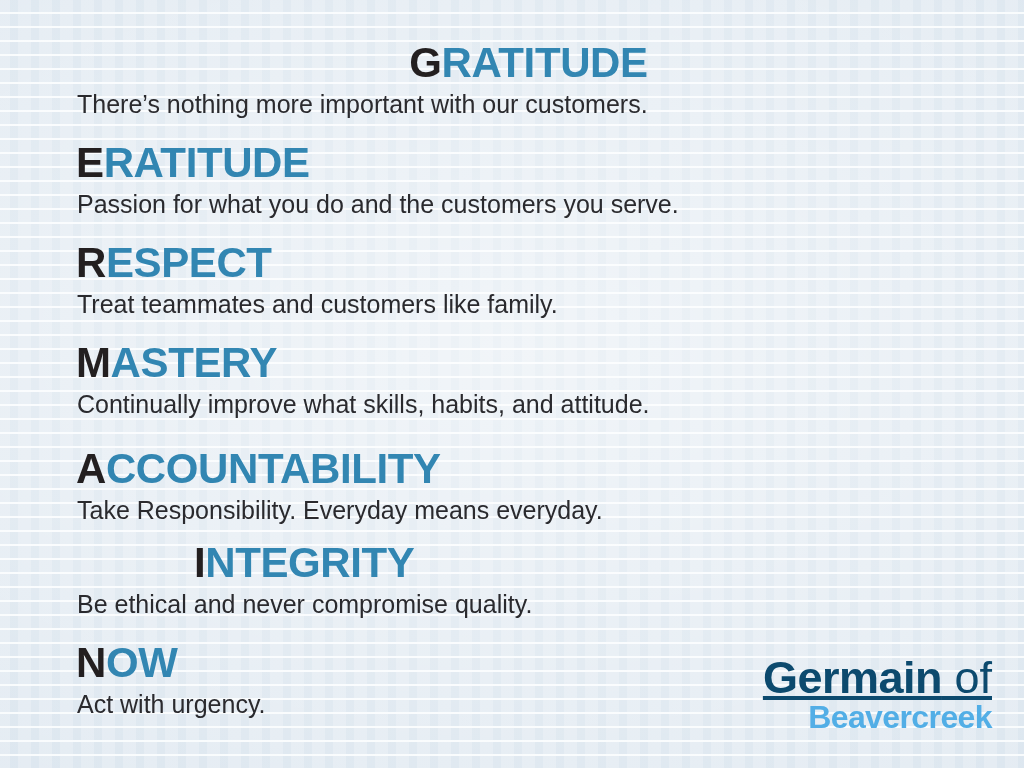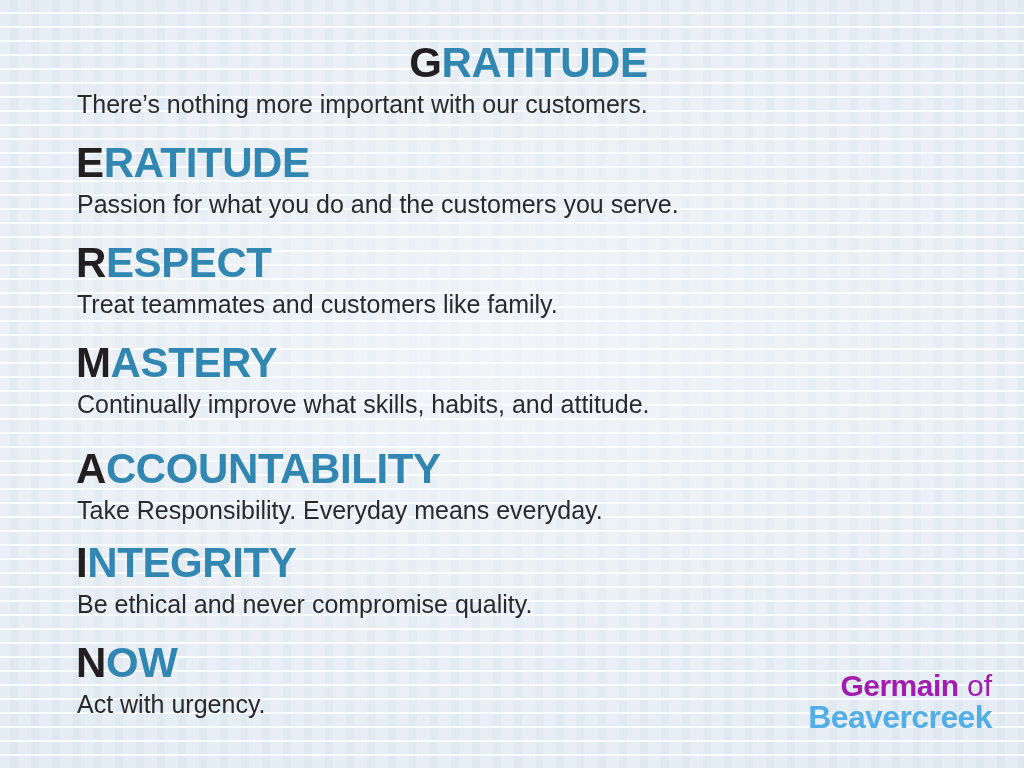--- a/index.html
+++ b/index.html
@@ -100,24 +100,25 @@
 
   
   #logo {
     position: absolute;
     right: 32px;
     bottom: 34px;
     text-align: right;
     z-index: 4;
   }
   .logo-line1 {
-    font-size: 30px;
+    font-size: 45px;
     line-height: 1.05;
     white-space: nowrap;
-    color: #a21caf;
+    color: #0c4a6e;
+    text-decoration: underline;
   }
   .logo-germain {
     font-weight: 700;
     letter-spacing: -0.5px;
   }
   .logo-of {
     font-weight: 400;
     letter-spacing: 0px;
   }
   .logo-line2 {
@@ -159,21 +160,21 @@
     <div class="value-block" style="top:342px;">
       <h2 class="value-heading"><span class="initial">M</span><span class="rest">ASTERY</span></h2>
       <p class="value-sub">Continually improve what skills, habits, and attitude.</p>
     </div>
 
     <div class="value-block" style="top:442px;margin-top:6px;">
       <h2 class="value-heading"><span class="initial">A</span><span class="rest">CCOUNTABILITY</span></h2>
       <p class="value-sub">Take Responsibility. Everyday means everyday.</p>
     </div>
 
-    <div class="value-block" style="top:542px;">
+    <div class="value-block" style="top:542px;text-align:center;">
       <h2 class="value-heading"><span class="initial">I</span><span class="rest">NTEGRITY</span></h2>
       <p class="value-sub">Be ethical and never compromise quality.</p>
     </div>
 
     <div class="value-block" style="top:642px;">
       <h2 class="value-heading"><span class="initial">N</span><span class="rest">OW</span></h2>
       <p class="value-sub">Act with urgency.</p>
     </div>
 
   </div>

